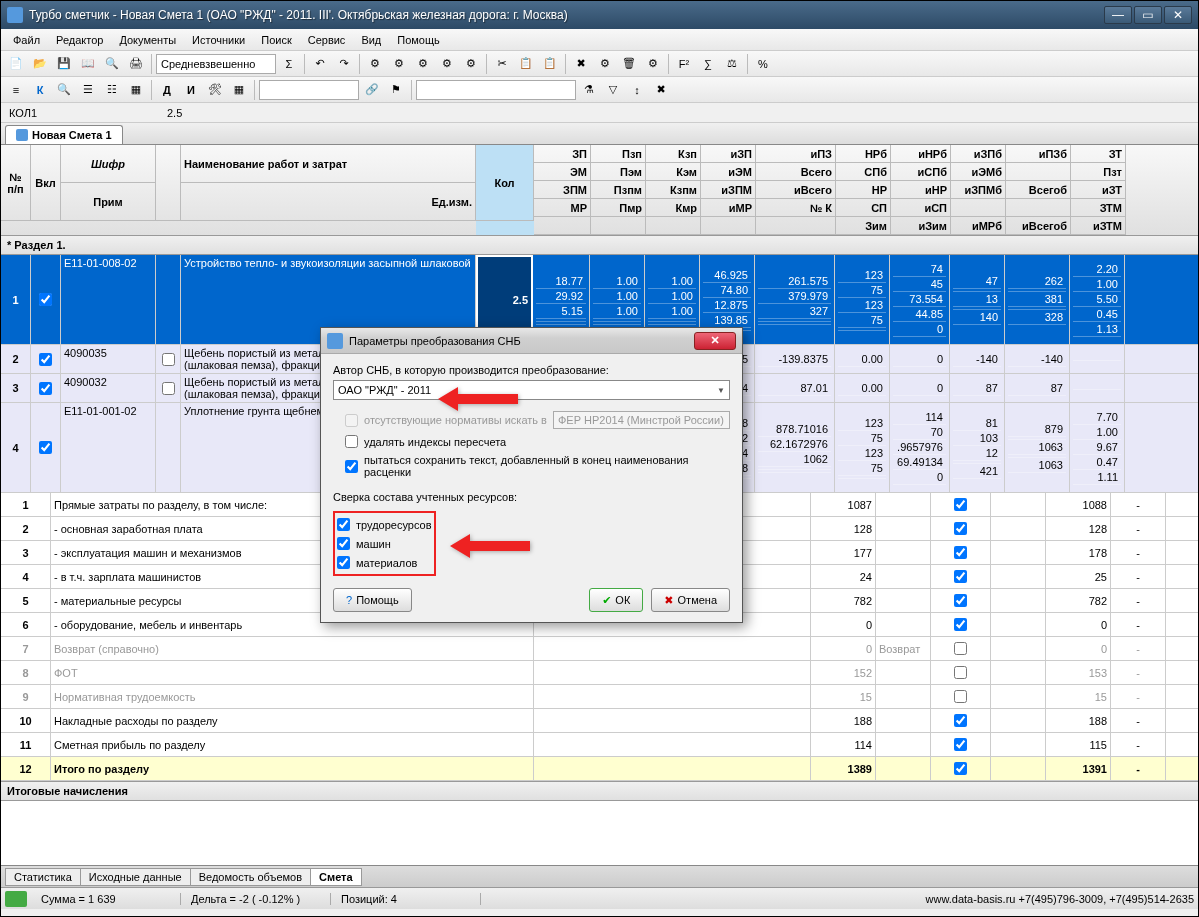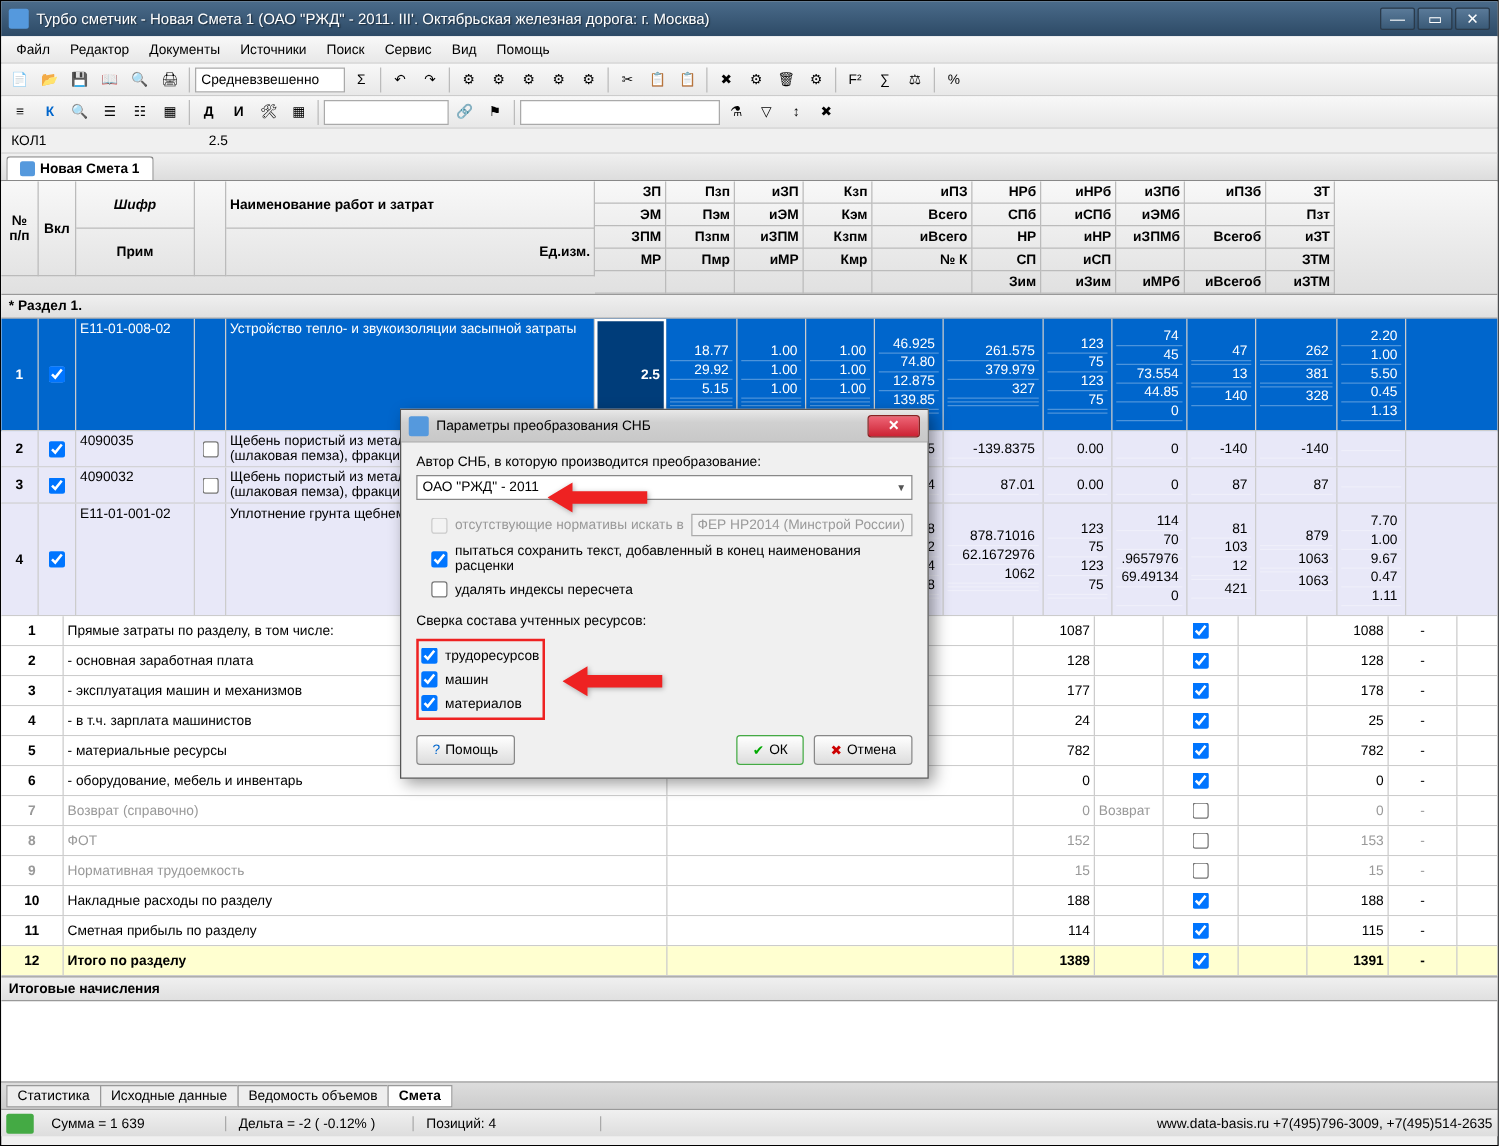--- a/index.html
+++ b/index.html
@@ -185,48 +185,51 @@
         <div class="hcell" style="height:38px;font-style:italic;">Шифр</div>
         <div class="hcell" style="height:38px;">Прим</div>
       </div>
       <div class="hcol-group" style="width:25px;">
           <div class="hcell" style="height:76px;"></div>
         </div>
       <div class="hcol-group" style="width:295px;">
         <div class="hcell" style="height:38px;justify-content:flex-start;">Наименование работ и затрат</div>
         <div class="hcell" style="height:38px;justify-content:flex-end;">Ед.изм.</div>
       </div>
+      <div class="hcol-group" style="width:58px;background:#bde0f5;">
+          <div class="hcell" style="height:76px;">Кол</div>
+        </div>
       <div class="hcol-group" style="width:57px;" id="hc0">
           <div class="hcell" style="height: 15px; justify-content: flex-end;">ЗП</div>
           <div class="hcell" style="height: 15px; justify-content: flex-end;">ЭМ</div>
           <div class="hcell" style="height: 15px; justify-content: flex-end;">ЗПМ</div>
           <div class="hcell" style="height: 15px; justify-content: flex-end;">МР</div>
           <div class="hcell" style="height: 15px; justify-content: flex-end;"></div>
         </div>
       <div class="hcol-group" style="width:55px;" id="hc1">
           <div class="hcell" style="height: 15px; justify-content: flex-end;">Пзп</div>
           <div class="hcell" style="height: 15px; justify-content: flex-end;">Пэм</div>
           <div class="hcell" style="height: 15px; justify-content: flex-end;">Пзпм</div>
           <div class="hcell" style="height: 15px; justify-content: flex-end;">Пмр</div>
           <div class="hcell" style="height: 15px; justify-content: flex-end;"></div>
         </div>
+      <div class="hcol-group" style="width:55px;" id="hc2">
+          <div class="hcell" style="height: 15px; justify-content: flex-end;">Кзп</div>
+          <div class="hcell" style="height: 15px; justify-content: flex-end;">Кэм</div>
+          <div class="hcell" style="height: 15px; justify-content: flex-end;">Кзпм</div>
+          <div class="hcell" style="height: 15px; justify-content: flex-end;">Кмр</div>
+          <div class="hcell" style="height: 15px; justify-content: flex-end;"></div>
+        </div>
       <div class="hcol-group" style="width:55px;" id="hc3">
           <div class="hcell" style="height: 15px; justify-content: flex-end;">иЗП</div>
           <div class="hcell" style="height: 15px; justify-content: flex-end;">иЭМ</div>
           <div class="hcell" style="height: 15px; justify-content: flex-end;">иЗПМ</div>
           <div class="hcell" style="height: 15px; justify-content: flex-end;">иМР</div>
           <div class="hcell" style="height: 15px; justify-content: flex-end;"></div>
         </div>
-      <div class="hcol-group" style="width:55px;" id="hc2">
-          <div class="hcell" style="height: 15px; justify-content: flex-end;">Кзп</div>
-          <div class="hcell" style="height: 15px; justify-content: flex-end;">Кэм</div>
-          <div class="hcell" style="height: 15px; justify-content: flex-end;">Кзпм</div>
-          <div class="hcell" style="height: 15px; justify-content: flex-end;">Кмр</div>
-          <div class="hcell" style="height: 15px; justify-content: flex-end;"></div>
-        </div>
       <div class="hcol-group" style="width:80px;" id="hc4">
           <div class="hcell" style="height: 15px; justify-content: flex-end;">иПЗ</div>
           <div class="hcell" style="height: 15px; justify-content: flex-end;">Всего</div>
           <div class="hcell" style="height: 15px; justify-content: flex-end;">иВсего</div>
           <div class="hcell" style="height: 15px; justify-content: flex-end;">№ К</div>
           <div class="hcell" style="height: 15px; justify-content: flex-end;"></div>
         </div>
       <div class="hcol-group" style="width:55px;" id="hc5">
           <div class="hcell" style="height: 15px; justify-content: flex-end;">НРб</div>
           <div class="hcell" style="height: 15px; justify-content: flex-end;">СПб</div>
@@ -267,21 +270,21 @@
     <div class="section-row">* Раздел 1.</div>
 
     <div id="rows-container">
         <div class="drow sel" style="min-height: 90px;">
           <div class="dcell col-num c bold">1</div>
           <div class="dcell col-chk c">
             <input type="checkbox" class="cb" checked="" style="">
           </div>
           <div class="dcell col-code" style="align-items: flex-start;">Е11-01-008-02</div>
           <div class="dcell col-chk2 c"></div>
-          <div class="dcell col-name" style="align-items: flex-start;">Устройство тепло- и звукоизоляции засыпной затраты</div>
+          <div class="dcell col-name" style="align-items: flex-start;">Устройство тепло- и звукоизоляции засыпной шлаковой</div>
           <div class="dcell col-qty r bold" style="background: rgb(0, 61, 122); border: 2px solid rgb(255, 255, 255);">2.5</div>
           <div class="dcell r" style="width: 57px;">
             <div class="multi-sub">
               <div>18.77</div>
               <div>29.92</div>
               <div>5.15</div>
               <div></div>
               <div></div>
             </div>
           </div>
@@ -785,26 +788,26 @@
     <div class="dcombo">
         <span>ОАО "РЖД" - 2011</span>
       </div>
     <div class="dsub">
       <div class="drow-opt disabled">
         <input type="checkbox" class="cb" disabled="" style="">
         <span>отсутствующие нормативы искать в</span>
         <div class="dcombo2">ФЕР НР2014 (Минстрой России)</div>
       </div>
       <div class="drow-opt">
+        <input type="checkbox" class="cb" style="">
+        <span>удалять индексы пересчета</span>
+      </div>
+      <div class="drow-opt">
         <input type="checkbox" class="cb" checked="" style="">
         <span>пытаться сохранить текст, добавленный в конец наименования расценки</span>
-      </div>
-      <div class="drow-opt">
-        <input type="checkbox" class="cb" style="">
-        <span>удалять индексы пересчета</span>
       </div>
     </div>
     <div class="dlabel" style="margin-top:10px;">Сверка состава учтенных ресурсов:</div>
     <div class="redbox">
       <div class="drow-opt">
         <input type="checkbox" class="cb" checked="" style="">
         <span>трудоресурсов</span>
       </div>
       <div class="drow-opt">
         <input type="checkbox" class="cb" checked="" style="">

